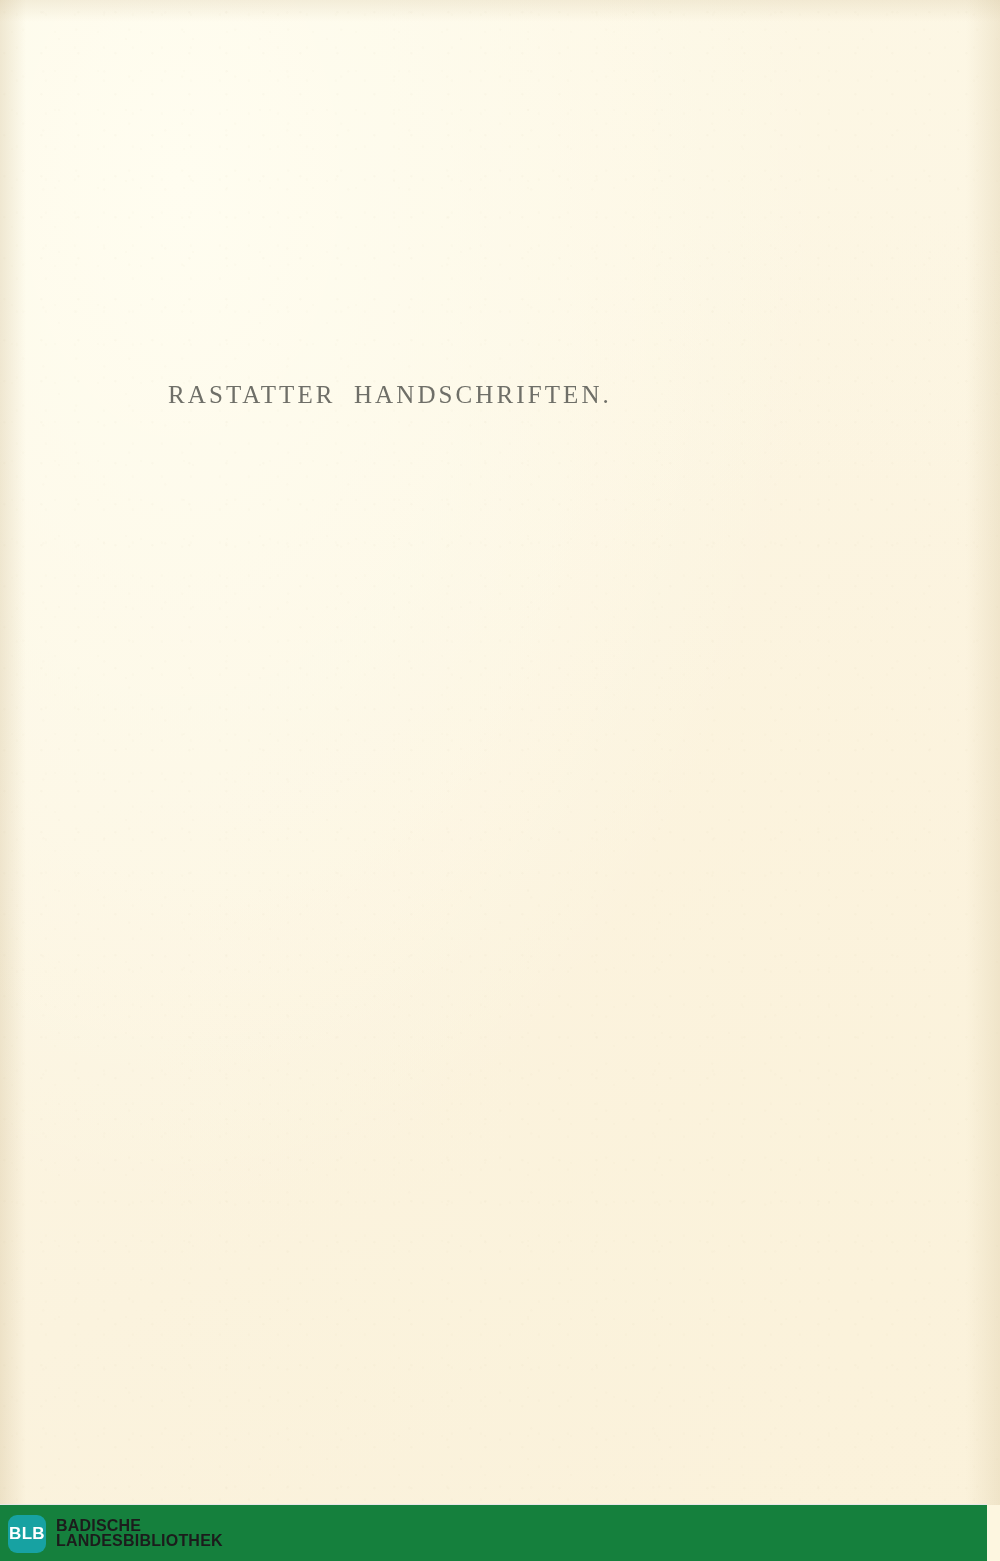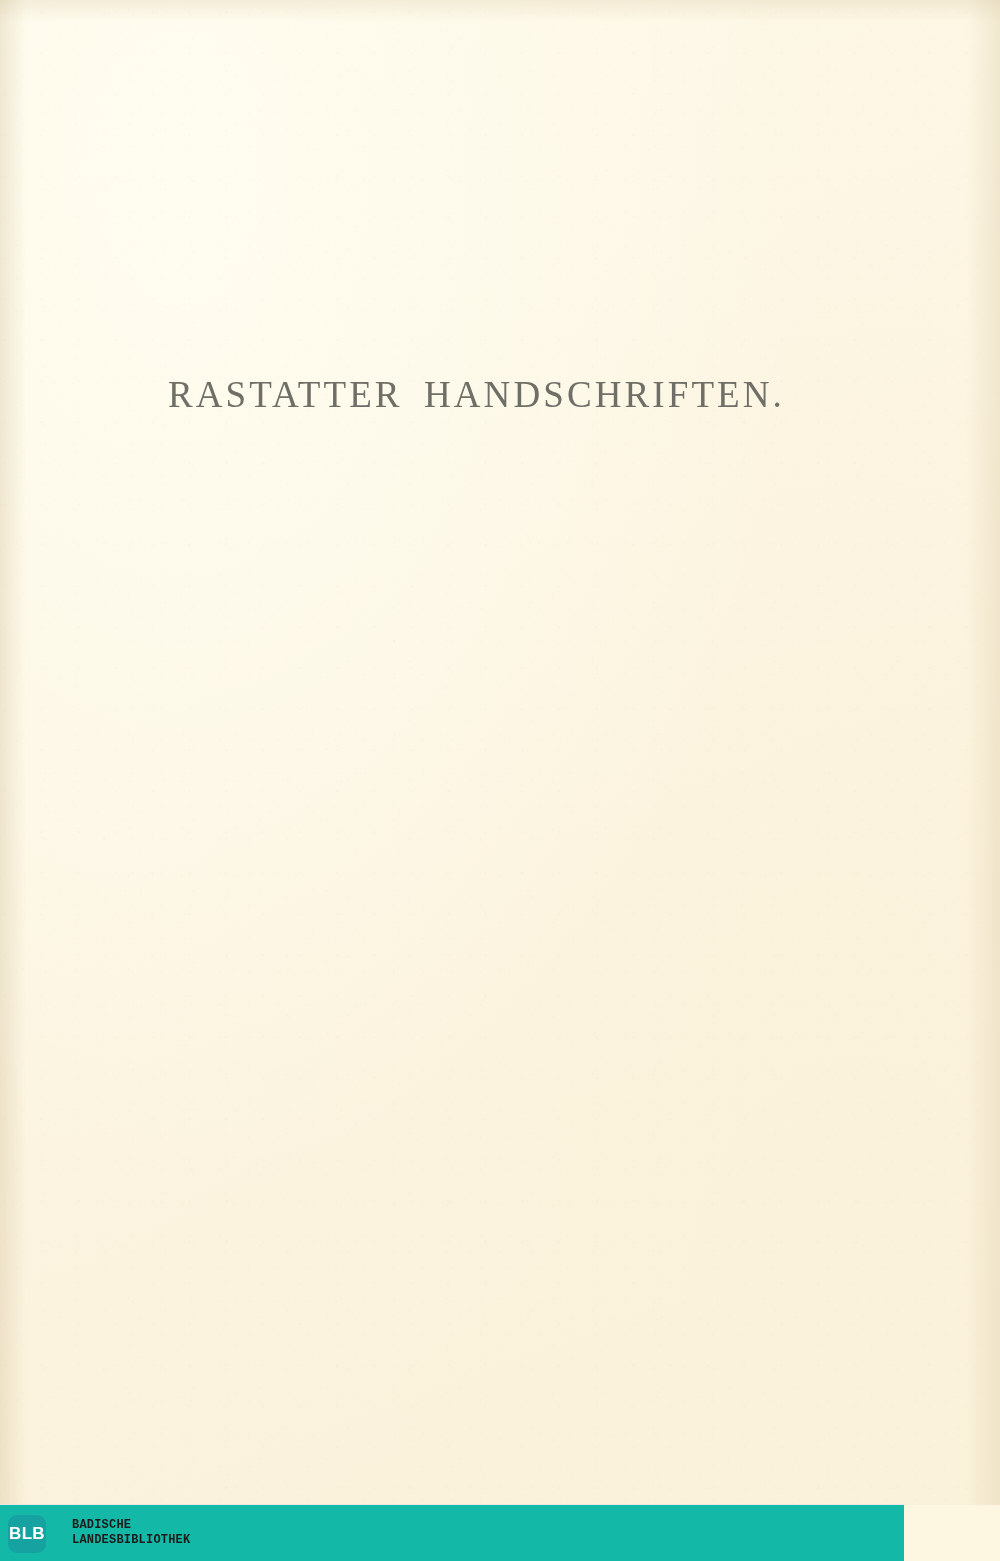--- a/index.html
+++ b/index.html
@@ -64,36 +64,36 @@
     background: linear-gradient(to left, rgba(210,192,152,0.28), rgba(210,192,152,0));
     pointer-events: none;
   }
 
   
   .heading {
     position: absolute;
     left: 168px;
     top: 378px;
     font-family: "Liberation Serif", serif;
-    font-size: 37px;
+    font-size: 25px;
     line-height: 34px;
     letter-spacing: 3.1px;
     word-spacing: 9px;
     color: #6f6f68;
     white-space: nowrap;
   }
 
   
   .footer {
     position: absolute;
     left: 0;
     bottom: 0;
-    width: 904px;
+    width: 987px;
     height: 56px;
-    background: #14b8a6;
+    background: #15803d;
     border-top: 1px solid #e6e6e6;
   }
   .blb-logo {
     position: absolute;
     left: 8px;
     top: 10px;
     width: 38px;
     height: 38px;
     background: #17a2a2;
     border-radius: 9px;
@@ -101,25 +101,25 @@
     font-family: "Liberation Sans", sans-serif;
     font-weight: bold;
     font-size: 17px;
     letter-spacing: 0.3px;
     display: flex;
     align-items: center;
     justify-content: center;
   }
   .blb-text {
     position: absolute;
-    left: 72px;
+    left: 56px;
     top: 13px;
-    font-family: Liberation Mono, monospace;
+    font-family: Liberation Sans, sans-serif;
     font-weight: bold;
-    font-size: 12px;
+    font-size: 16px;
     line-height: 15px;
     color: #1c1c1c;
     letter-spacing: 0.2px;
   }
   .bw-wrap {
     position: absolute;
     right: 12px;
     top: 6px;
     width: 140px;
     height: 46px;

